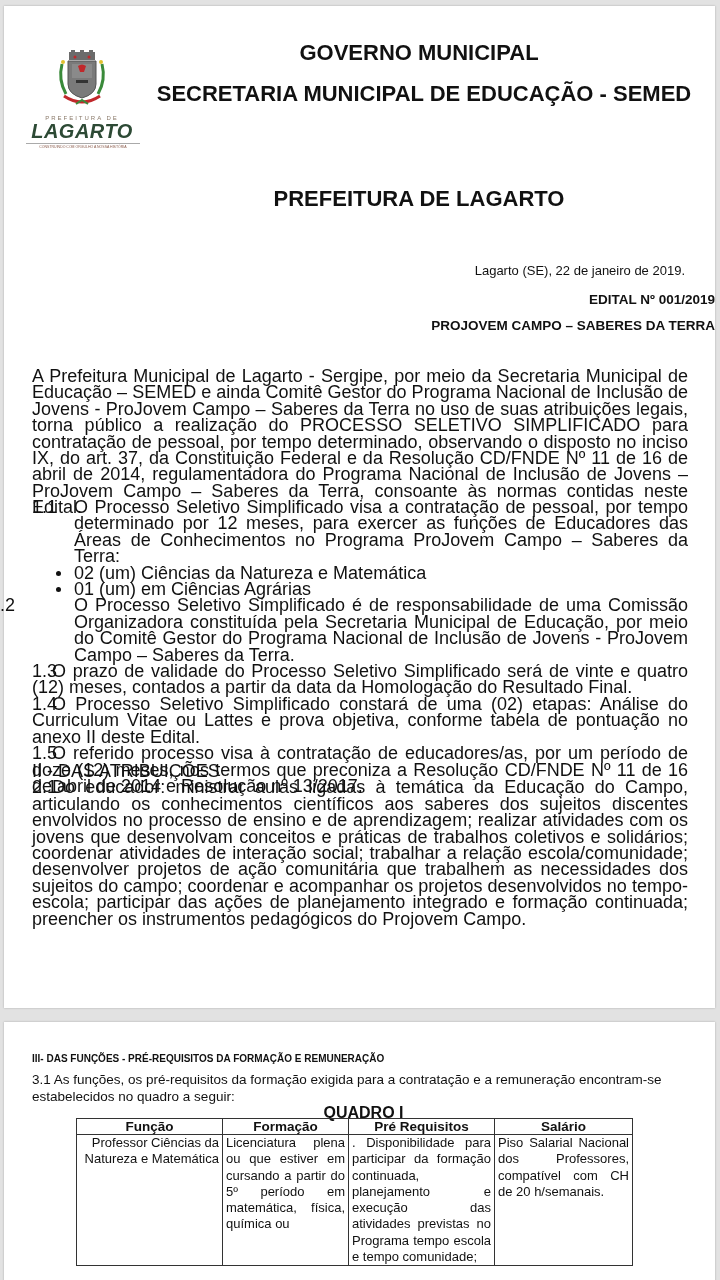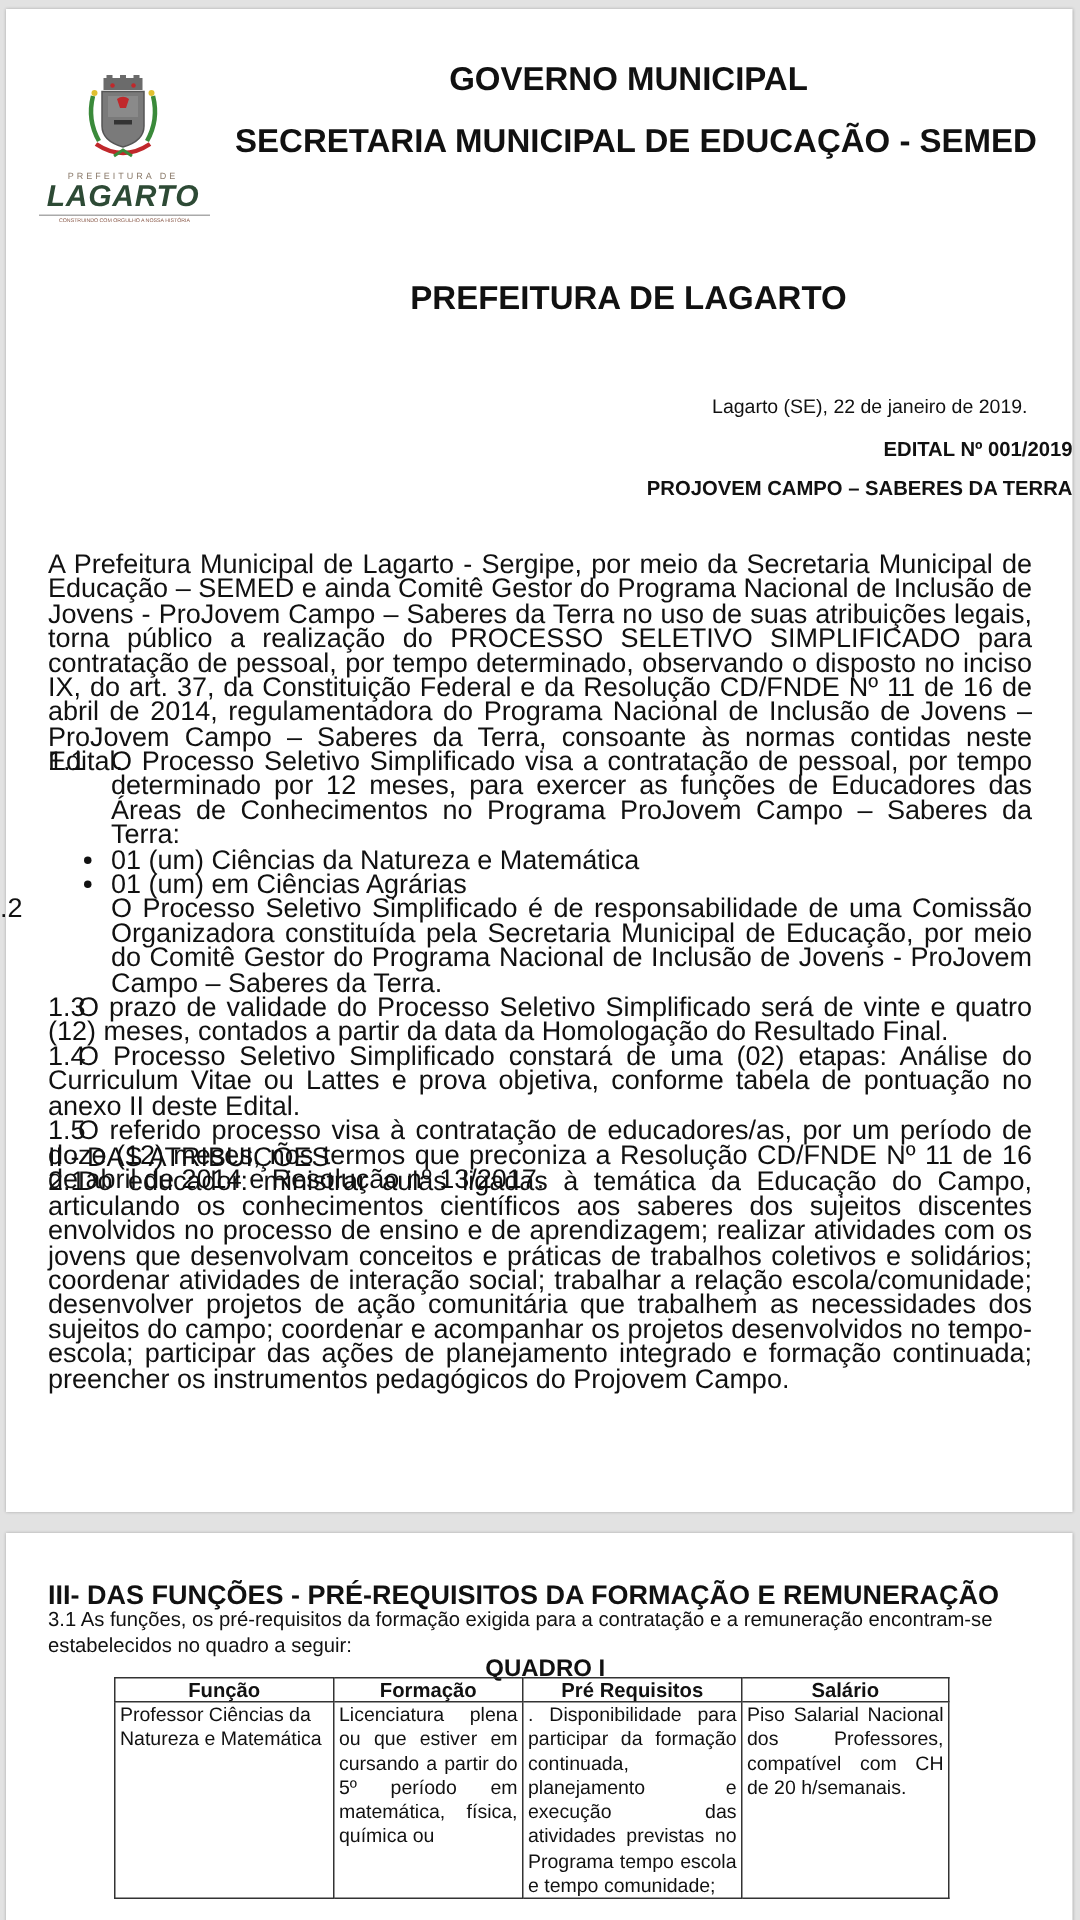--- a/index.html
+++ b/index.html
@@ -47,32 +47,32 @@
   .item { display: block; }
   .item .num { display: inline-block; width: 14px; margin-right: 6px; }
   .hang { padding-left: 42px; text-indent: -42px; }
   .hang .num { width: 42px; margin-right: 0; text-indent: 0; }
   .hang2 { padding-left: 42px; text-indent: -42px; }
   .hang2 .num { width: 20px; margin-right: 22px; }
   .bullet { display: block; padding-left: 42px; position: relative; }
   .bullet::before { content: ""; position: absolute; left: 24px; top: 6px; width: 5px; height: 5px;
     background: #111; border-radius: 50%; }
 
-  .p2-title { position: absolute; left: 28px; top: 31px; font-size: 18px; font-weight: bold; }
+  .p2-title { position: absolute; left: 28px; top: 31px; font-size: 10px; font-weight: bold; }
   .p2-text { position: absolute; left: 28px; top: 50px; width: 656px; font-size: 13.5px; line-height: 16.5px; }
   .quadro-title { position: absolute; left: 0; width: 719px; top: 82px; text-align: center;
     font-weight: bold; font-size: 16px; }
 
   table.quadro { position: absolute; left: 72px; top: 96px; border-collapse: collapse;
     font-size: 13px; line-height: 16.3px; }
   table.quadro th, table.quadro td { border: 1.5px solid #333; vertical-align: top; padding: 0 3px; }
   table.quadro th { font-weight: bold; font-size: 13.5px; line-height: 15px; text-align: center; }
   table.quadro td { text-align: justify; }
   .c1 { width: 146px; } .c2 { width: 126px; } .c3 { width: 146px; } .c4 { width: 138px; }
-  table.quadro td.c1 { text-align: left; }
+  table.quadro td.c1 { text-align: right; }
 </style>
 </head>
 <body>
 
 <div class="viewer">
 
   <div class="page page1">
 
     <div class="logo">
       <svg class="crest" viewBox="0 0 52 60">
@@ -103,21 +103,21 @@
     <div class="hdr h3">PREFEITURA DE LAGARTO</div>
 
     <div class="date">Lagarto (SE), 22 de janeiro de 2019.</div>
     <div class="ctr edital">EDITAL Nº 001/2019</div>
     <div class="ctr proj">PROJOVEM CAMPO – SABERES DA TERRA</div>
 
     <div class="body intro">A Prefeitura Municipal de Lagarto - Sergipe, por meio da Secretaria Municipal de Educação – SEMED e ainda Comitê Gestor do Programa Nacional de Inclusão de Jovens - ProJovem Campo – Saberes da Terra no uso de suas atribuições legais, torna público a realização do PROCESSO SELETIVO SIMPLIFICADO para contratação de pessoal, por tempo determinado, observando o disposto no inciso IX, do art. 37, da Constituição Federal e da Resolução CD/FNDE Nº 11 de 16 de abril de 2014, regulamentadora do Programa Nacional de Inclusão de Jovens – ProJovem Campo – Saberes da Terra, consoante às normas contidas neste Edital.</div>
 
     <div class="body sec1">
       <span class="item hang"><span class="num">1.1</span><span>O Processo Seletivo Simplificado visa a contratação de pessoal, por tempo determinado por 12 meses, para exercer as funções de Educadores das Áreas de Conhecimentos no Programa ProJovem Campo – Saberes da Terra:</span></span>
-      <span class="bullet">01 (um) Ciências da Natureza e Matemática</span>
+      <span class="bullet">02 (um) Ciências da Natureza e Matemática</span>
       <span class="bullet">01 (um) em Ciências Agrárias</span>
       <span class="item hang2"><span class="num">1.2</span><span>O Processo Seletivo Simplificado é de responsabilidade de uma Comissão Organizadora constituída pela Secretaria Municipal de Educação, por meio do Comitê Gestor do Programa Nacional de Inclusão de Jovens - ProJovem Campo – Saberes da Terra.</span></span>
       <span class="item"><span class="num">1.3</span><span>O prazo de validade do Processo Seletivo Simplificado será de vinte e quatro (12) meses, contados a partir da data da Homologação do Resultado Final.</span></span>
       <span class="item"><span class="num">1.4</span><span>O Processo Seletivo Simplificado constará de uma (02) etapas: Análise do Curriculum Vitae ou Lattes e prova objetiva, conforme tabela de pontuação no anexo II deste Edital.</span></span>
       <span class="item"><span class="num">1.5</span><span>O referido processo visa à contratação de educadores/as, por um período de doze (12) meses, nos termos que preconiza a Resolução CD/FNDE Nº 11 de 16 de abril de 2014 e Resolução nº 13/2017.</span></span>
     </div>
 
     <div class="body sec2">
       <span class="sec-title">II - DAS ATRIBUIÇÕES</span>
       <span class="item"><span class="num">2.1</span><span>Do educador: ministrar aulas ligadas à temática da Educação do Campo, articulando os conhecimentos científicos aos saberes dos sujeitos discentes envolvidos no processo de ensino e de aprendizagem; realizar atividades com os jovens que desenvolvam conceitos e práticas de trabalhos coletivos e solidários; coordenar atividades de interação social; trabalhar a relação escola/comunidade; desenvolver projetos de ação comunitária que trabalhem as necessidades dos sujeitos do campo; coordenar e acompanhar os projetos desenvolvidos no tempo-escola; participar das ações de planejamento integrado e formação continuada; preencher os instrumentos pedagógicos do Projovem Campo.</span></span>

